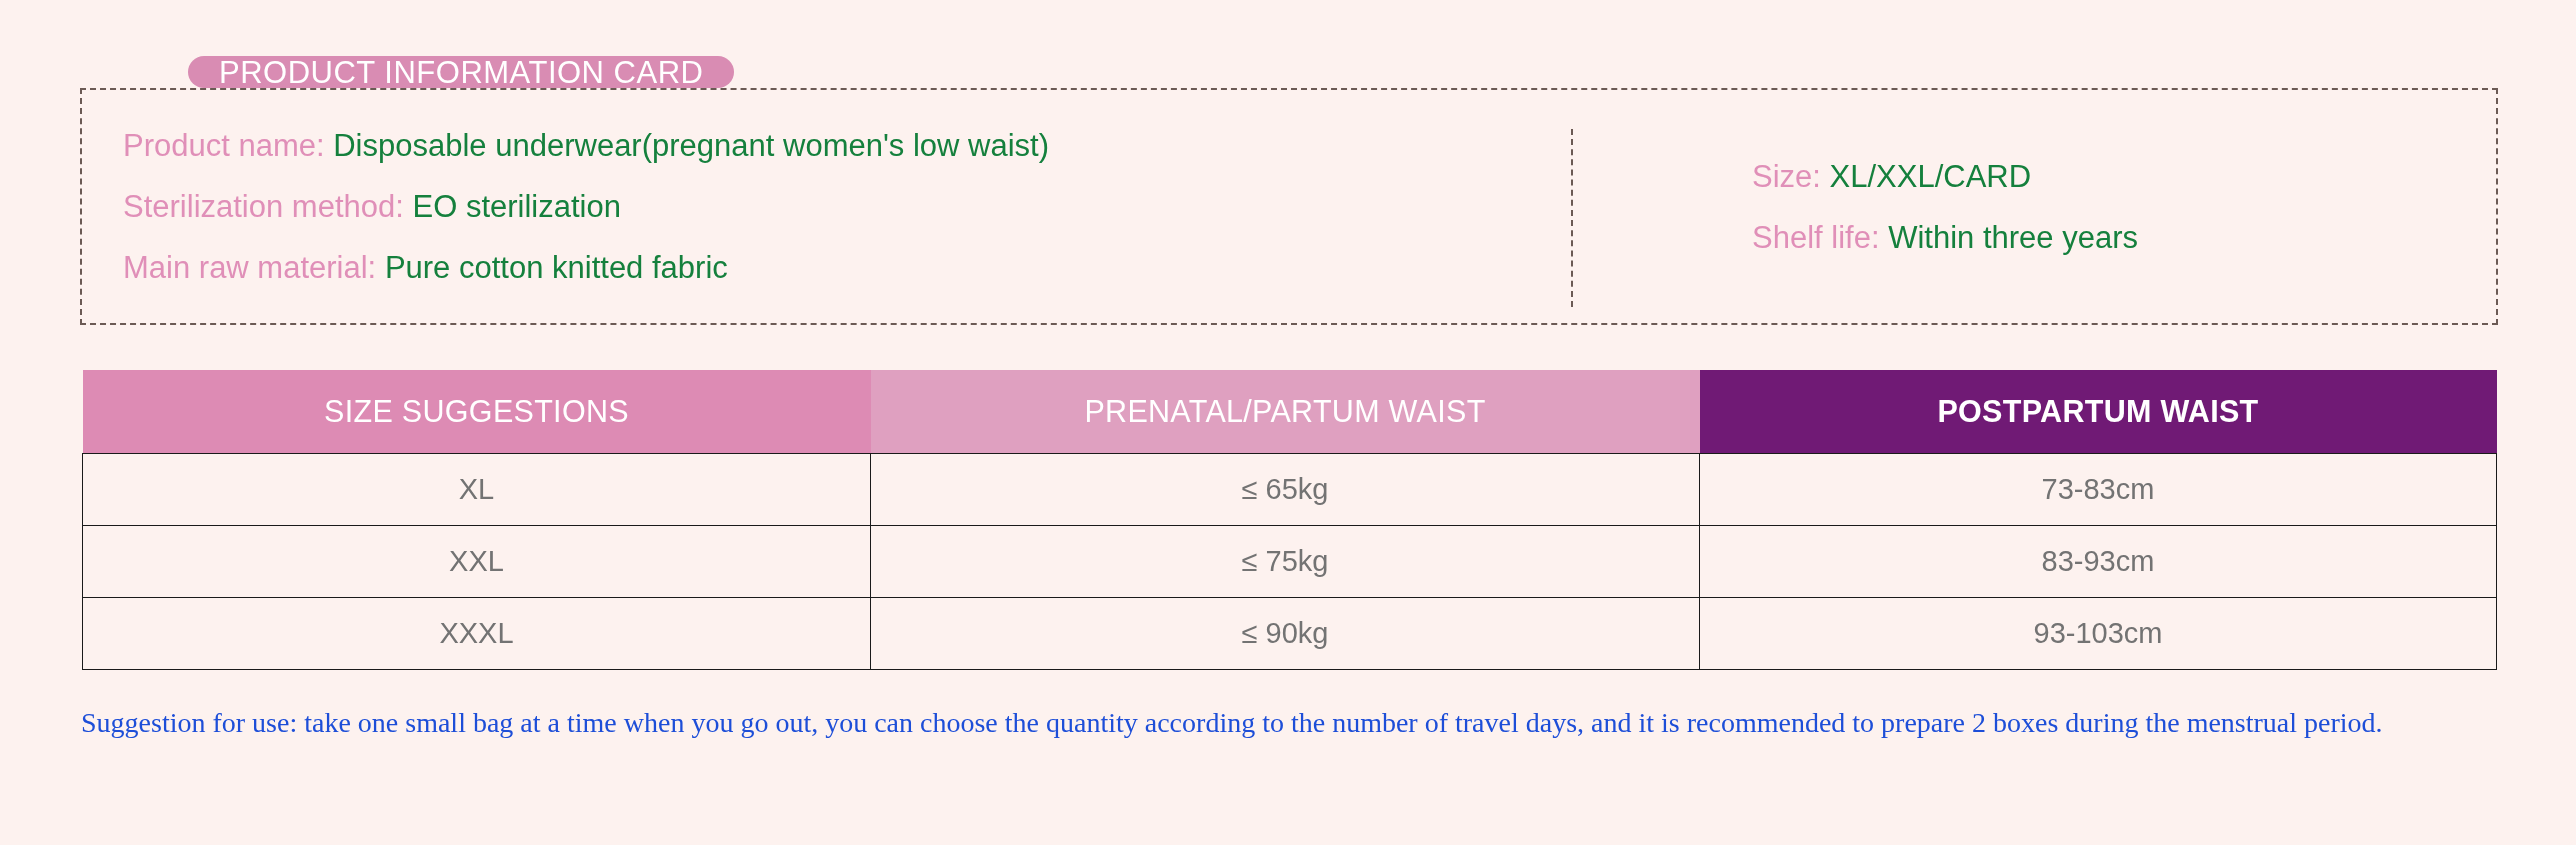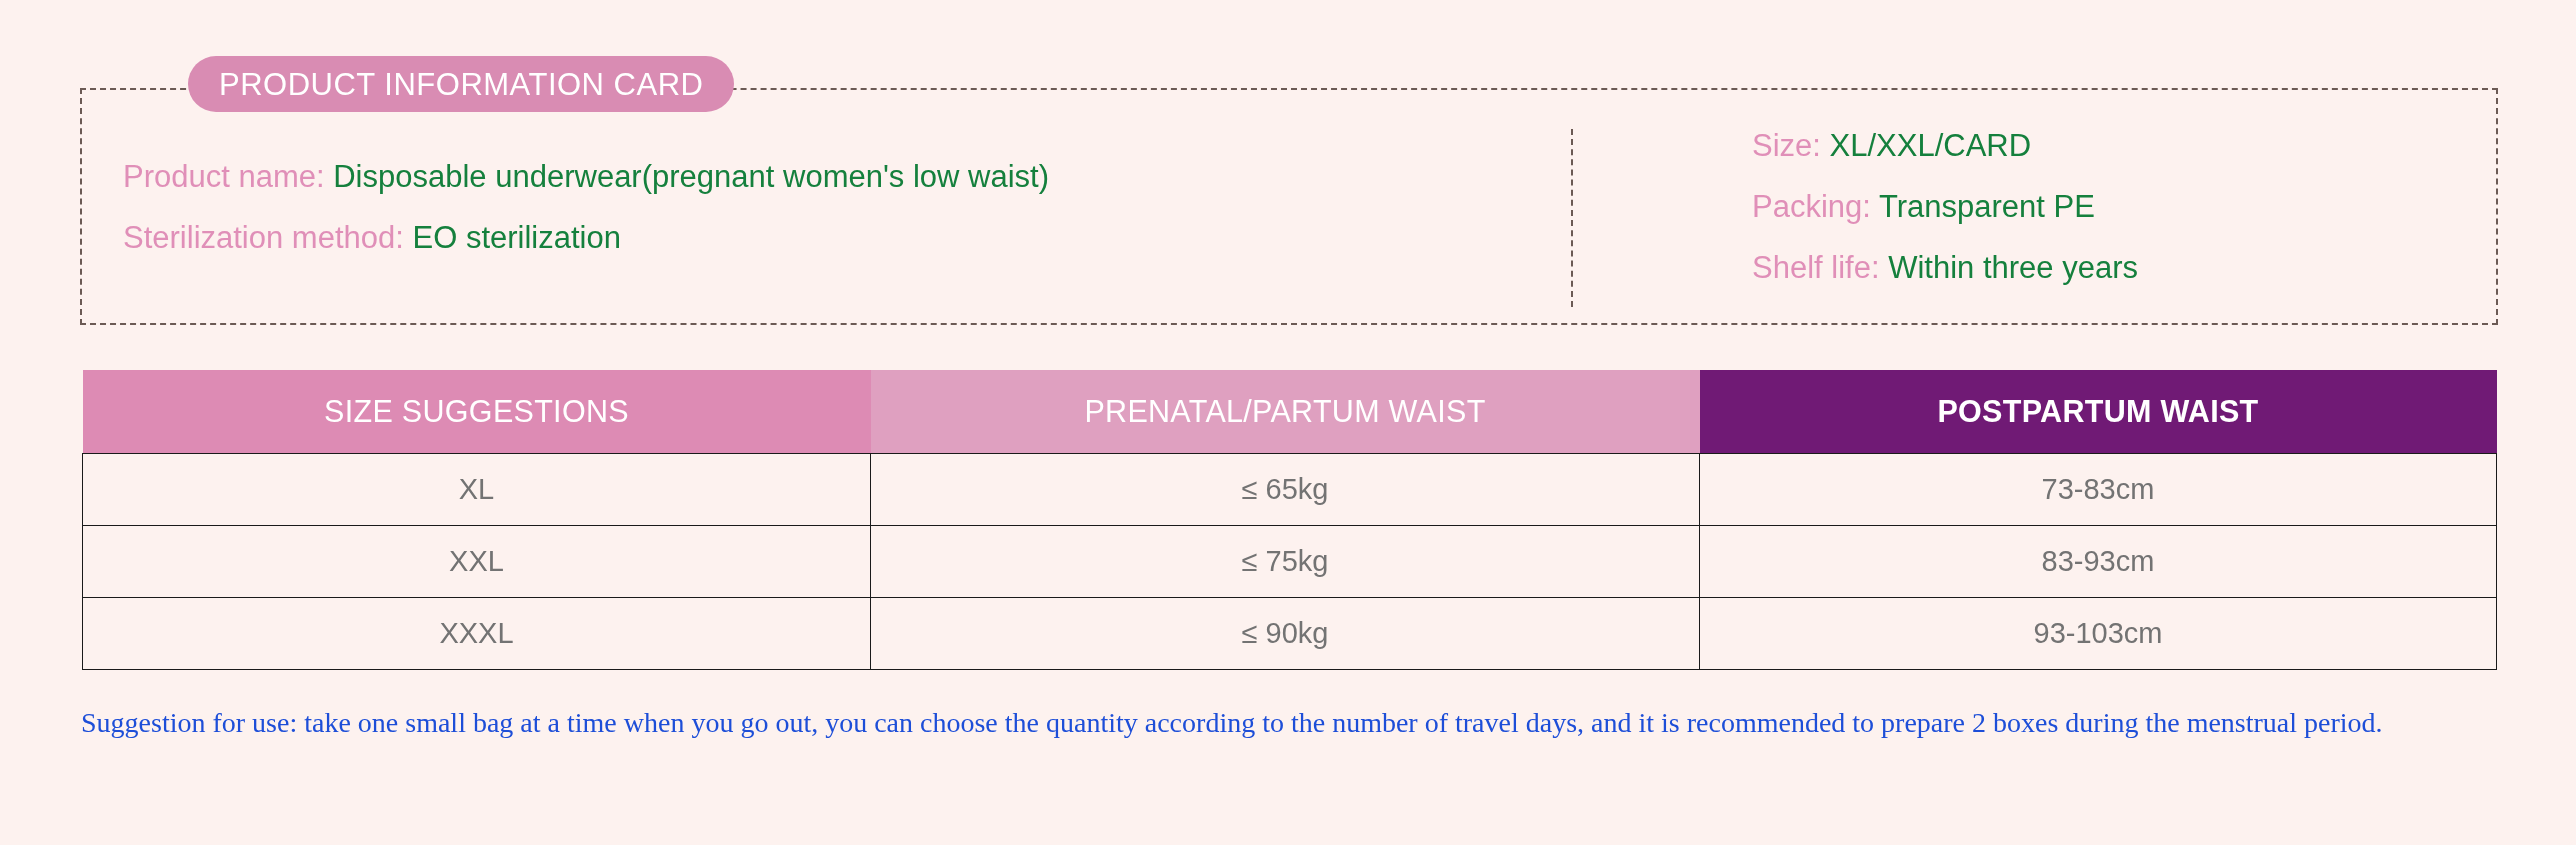--- a/index.html
+++ b/index.html
@@ -34,21 +34,21 @@
     top: 52px;
     width: 714px;
     height: 11px;
     background: #fdf2ef;
     z-index: 2;
   }
   .card-title-pill {
     position: absolute;
     left: 188px;
     top: 56px;
-    height: 56px;
+    height: 32px;
     padding: 0 31px;
     background: #d98cb3;
     border-radius: 31px;
     display: flex;
     align-items: center;
     justify-content: center;
     z-index: 3;
   }
   .card-title-pill span {
     color: #ffffff;
@@ -167,30 +167,30 @@
 <div class="card-cols">
   <div class="card-col left">
     <div class="spec-row">
       <span class="spec-label">Product name:</span>
       <span class="spec-value">Disposable underwear(pregnant women's low waist)</span>
     </div>
     <div class="spec-row">
       <span class="spec-label">Sterilization method:</span>
       <span class="spec-value">EO sterilization</span>
     </div>
+    <div class="spec-row">
+      <span class="spec-label">Main raw material:</span>
+      <span class="spec-value">Pure cotton knitted fabric</span>
+    </div>
   </div>
 
   <div class="card-col right">
     <div class="spec-row">
       <span class="spec-label">Size:</span>
       <span class="spec-value">XL/XXL/CARD</span>
-    </div>
-    <div class="spec-row">
-      <span class="spec-label">Packing:</span>
-      <span class="spec-value">Transparent PE</span>
     </div>
     <div class="spec-row">
       <span class="spec-label">Shelf life:</span>
       <span class="spec-value">Within three years</span>
     </div>
   </div>
 </div>
 
 <table class="size-table">
   <colgroup>

